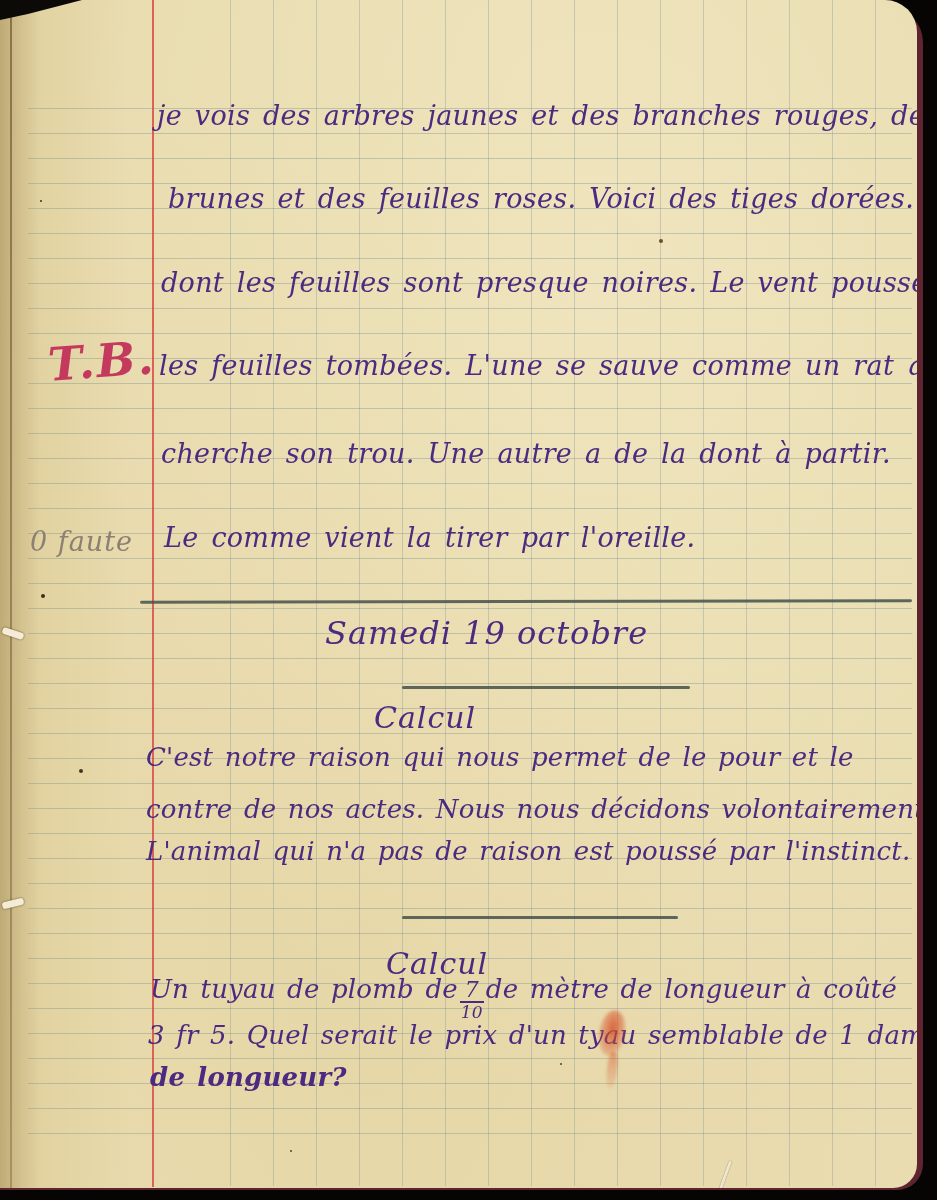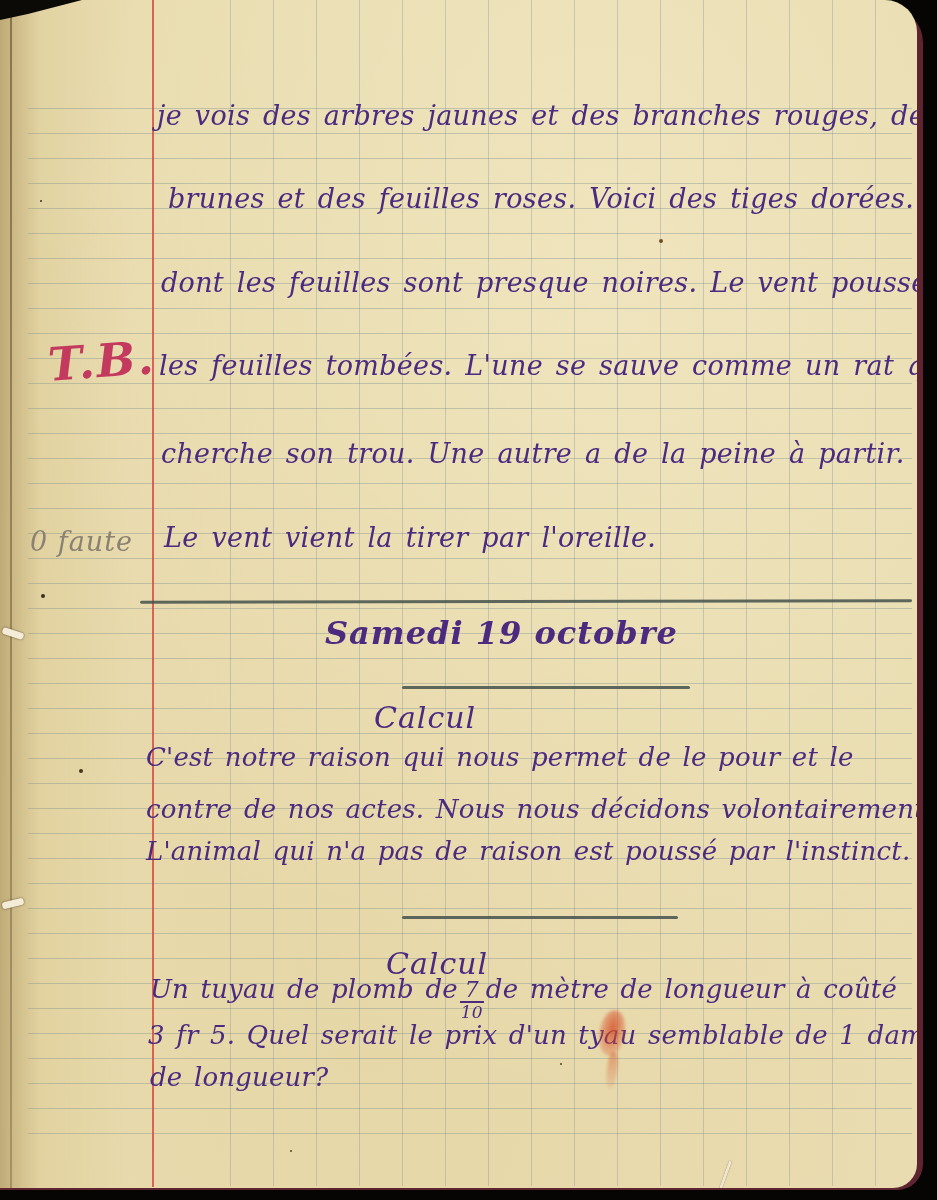--- a/index.html
+++ b/index.html
@@ -140,25 +140,25 @@
   <div class="abs corner-wedge"></div>
   <div class="abs thread"></div>
 
   <div class="abs grade">T.B.</div>
   <div class="abs fault">0 faute</div>
 
   <div class="abs ink dict" style="left:157px;top:100px;">je vois des arbres jaunes et des branches rouges, des feuilles</div>
   <div class="abs ink dict" style="left:168px;top:183px;">brunes et des feuilles roses. Voici des tiges dorées. En voici</div>
   <div class="abs ink dict" style="left:161px;top:267px;">dont les feuilles sont presque noires. Le vent pousse</div>
   <div class="abs ink dict" style="left:159px;top:350px;">les feuilles tombées. L'une se sauve comme un rat qui</div>
-  <div class="abs ink dict" style="left:161px;top:438px;">cherche son trou. Une autre a de la peine à partir.</div>
-  <div class="abs ink dict" style="left:164px;top:522px;">Le vent vient la tirer par l'oreille.</div>
+  <div class="abs ink dict" style="left:161px;top:438px;">cherche son trou. Une autre a de la dont à partir.</div>
+  <div class="abs ink dict" style="left:164px;top:522px;">Le comme vient la tirer par l'oreille.</div>
 
   <div class="abs divider d1"></div>
-  <div class="abs ink heading" style="left:325px;top:614px;font-size:32px;font-weight:bold;">Samedi 19 octobre</div>
+  <div class="abs ink heading" style="left:325px;top:614px;font-size:32px;">Samedi 19 octobre</div>
 
   <div class="abs divider d2"></div>
   <div class="abs ink heading" style="left:374px;top:700px;">Calcul</div>
   <div class="abs ink para" style="left:146px;top:742px;">C'est notre raison qui nous permet de le pour et le</div>
   <div class="abs ink para" style="left:146px;top:794px;">contre de nos actes. Nous nous décidons volontairement.</div>
   <div class="abs ink para" style="left:146px;top:836px;text-align:center;">L'animal qui n'a pas de raison est poussé par l'instinct.</div>
 
   <div class="abs divider d3"></div>
   <div class="abs ink heading" style="left:386px;top:946px;">Calcul</div>
 
@@ -166,18 +166,18 @@
     <span>Un tuyau de plomb de</span>
     <span class="fraction">
       <span class="num">7</span>
       <span class="bar"></span>
       <span class="den">10</span>
     </span>
     <span>de mètre de longueur à coûté</span>
   </div>
 
   <div class="abs ink para" style="left:148px;top:1020px;">3 fr 5. Quel serait le prix d'un tyau semblable de 1 dam</div>
-  <div class="abs ink para" style="left:150px;top:1062px;">de longueur?</div>
+  <div class="abs ink para" style="left:150px;top:1062px;font-weight:bold;">de longueur?</div>
 
   <div class="abs correction"></div>
   <div class="abs correction-streak"></div>
 
 </div>
 
 </body></html>

